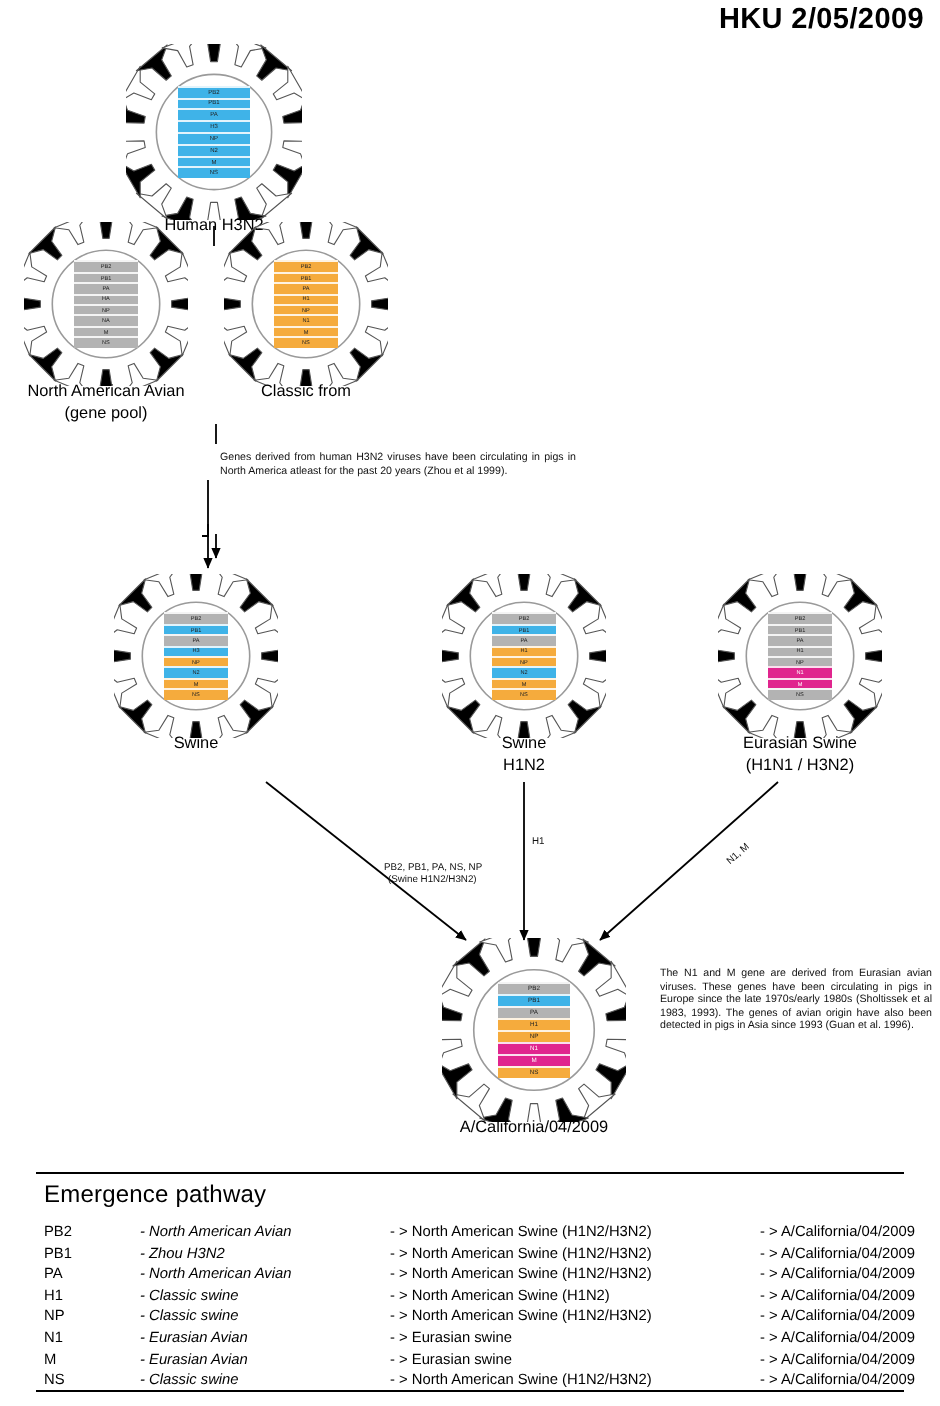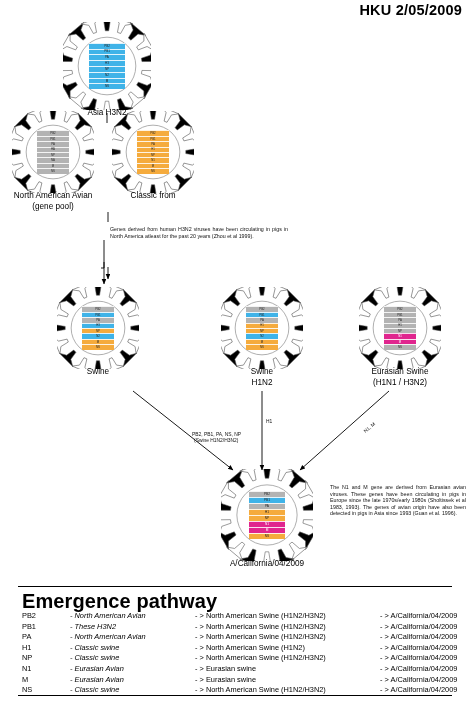--- a/index.html
+++ b/index.html
@@ -57,21 +57,21 @@
 
   
   #pathway{
     position:absolute;left:0;top:586px;width:470px;
   }
   #pathway .rule{
     position:absolute;left:18px;width:434px;height:1px;background:#000;
   }
   #pathway-title{
     position:absolute;left:22px;top:4px;
-    font-size:20px;font-weight:bold;letter-spacing:.1px;text-align:center;
+    font-size:12px;font-weight:normal;letter-spacing:.1px;text-align:center;
   }
   #pathway table{
     position:absolute;left:22px;top:25px;
     border-collapse:collapse;font-size:7.4px;
   }
   #pathway td{padding:0 0 1.6px 0;vertical-align:top;white-space:nowrap;}
   td.c-gene{width:48px;}
   td.c-origin{width:125px;font-style:italic;}
   td.c-inter{width:185px;}
   td.c-final{width:auto;}
@@ -167,21 +167,21 @@
         <div class="seg lt" style="background: rgb(63, 179, 232); flex: 1 1 0px; font-size: 2.99px;">PB1</div>
         <div class="seg lt" style="background: rgb(63, 179, 232); flex: 1 1 0px; font-size: 2.99px;">PA</div>
         <div class="seg lt" style="background: rgb(63, 179, 232); flex: 1 1 0px; font-size: 2.99px;">H3</div>
         <div class="seg lt" style="background: rgb(63, 179, 232); flex: 1 1 0px; font-size: 2.99px;">NP</div>
         <div class="seg lt" style="background: rgb(63, 179, 232); flex: 1 1 0px; font-size: 2.99px;">N2</div>
         <div class="seg lt" style="background: rgb(63, 179, 232); flex: 1 1 0px; font-size: 2.99px;">M</div>
         <div class="seg lt" style="background: rgb(63, 179, 232); flex: 1 1 0px; font-size: 2.99px;">NS</div>
       </div>
     </div>
     <div class="vlabel" style="left: 27px; top: 108px; width: 160px;">
-      <div>Asia H3N2</div>
+      <div>Human H3N2</div>
     </div>
     <div class="virion" style="left: 12px; top: 111px; width: 82px; height: 82px;">
       <svg width="82" height="82" viewBox="0 0 82 82" class="ring">
         <circle cx="41" cy="41" r="26.855" fill="none" stroke="#9a9a9a" stroke-width="0.8"></circle>
         <g transform="translate(41.00,8.20) rotate(0.00)">
           <path d="M -1.5744 0 L 1.5744 0 L 2.952 -8.61 L 9.347999999999999 -12.299999999999999 L -9.347999999999999 -12.299999999999999 L -2.952 -8.61 Z" fill="#000" stroke="#555" stroke-width="0.55" stroke-linejoin="round"></path>
         </g>
         <g transform="translate(53.55,10.70) rotate(22.50)">
           <path d="M -1.5744 0 L 1.5744 0 L 2.952 -8.61 L 9.347999999999999 -12.299999999999999 L -9.347999999999999 -12.299999999999999 L -2.952 -8.61 Z" fill="#ffffff" stroke="#555" stroke-width="0.55" stroke-linejoin="round"></path>
         </g>
@@ -599,21 +599,21 @@
   <table>
     <tbody id="pathway-body">
         <tr>
           <td class="c-gene">PB2</td>
           <td class="c-origin">- North American Avian</td>
           <td class="c-inter">- &gt; North American Swine (H1N2/H3N2)</td>
           <td class="c-final">- &gt; A/California/04/2009</td>
         </tr>
         <tr>
           <td class="c-gene">PB1</td>
-          <td class="c-origin">- These H3N2</td>
+          <td class="c-origin">- Zhou H3N2</td>
           <td class="c-inter">- &gt; North American Swine (H1N2/H3N2)</td>
           <td class="c-final">- &gt; A/California/04/2009</td>
         </tr>
         <tr>
           <td class="c-gene">PA</td>
           <td class="c-origin">- North American Avian</td>
           <td class="c-inter">- &gt; North American Swine (H1N2/H3N2)</td>
           <td class="c-final">- &gt; A/California/04/2009</td>
         </tr>
         <tr>

